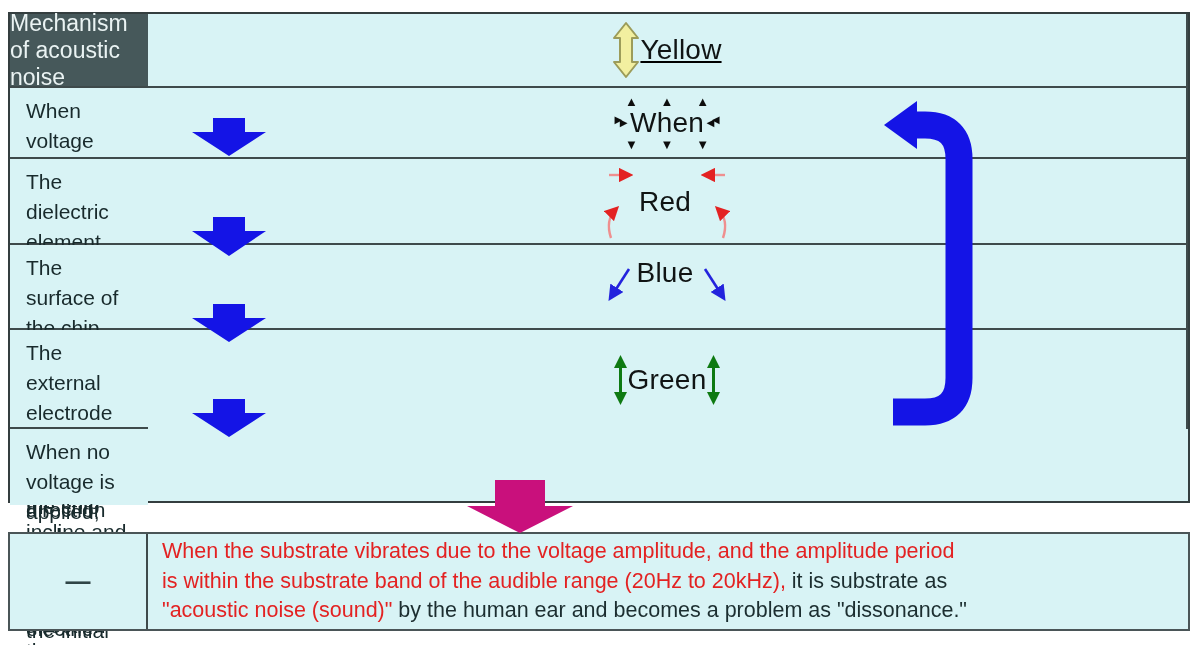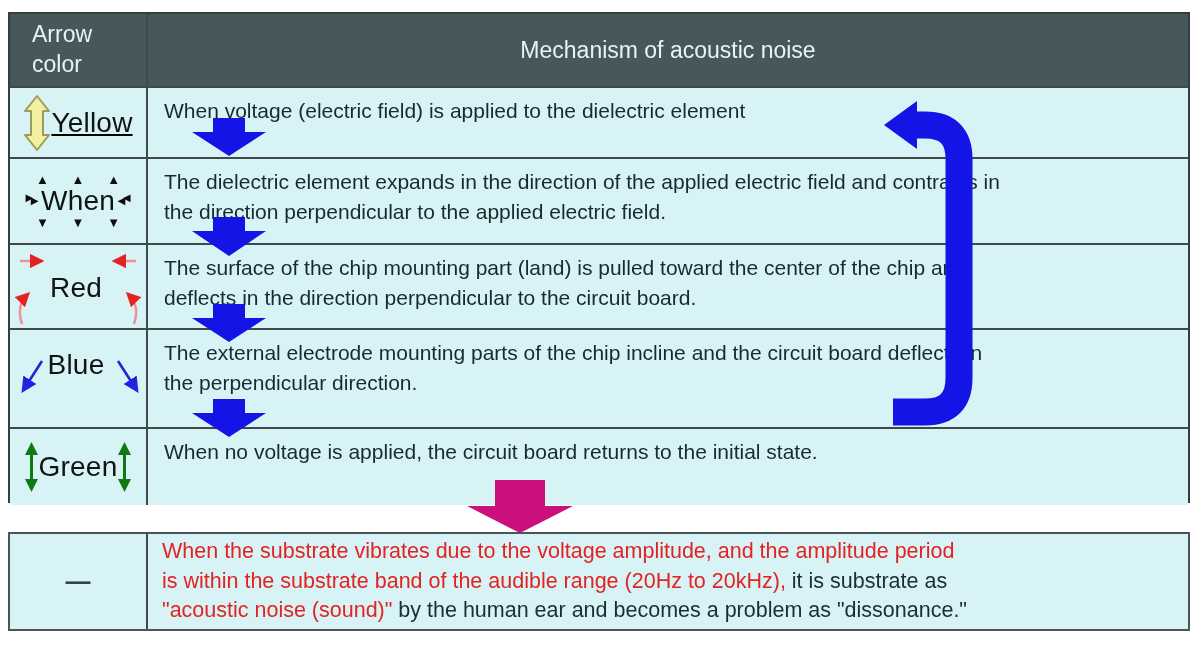--- a/index.html
+++ b/index.html
@@ -68,21 +68,20 @@
   
   .overlay{position:absolute;left:0;top:0;pointer-events:none;}
 </style>
 </head>
 <body>
 
 <div class="canvas">
 
   <div class="main-table">
 
-    <div class="cell head c1 rb">Arrow color</div>
     <div class="cell head c2 rb">Mechanism of acoustic noise</div>
 
     <div class="cell c1 rb left-cell">
       <span class="yellow-wrap">
         <svg width="28" height="58" viewBox="0 0 28 58">
           <polygon points="14,2 26,17 20,17 20,41 26,41 14,56 2,41 8,41 8,17 2,17" fill="#f2efa0" stroke="#9c9c5a" stroke-width="2" stroke-linejoin="round"></polygon>
         </svg>
         <span class="color-label">Yellow</span>
       </span>
     </div>

